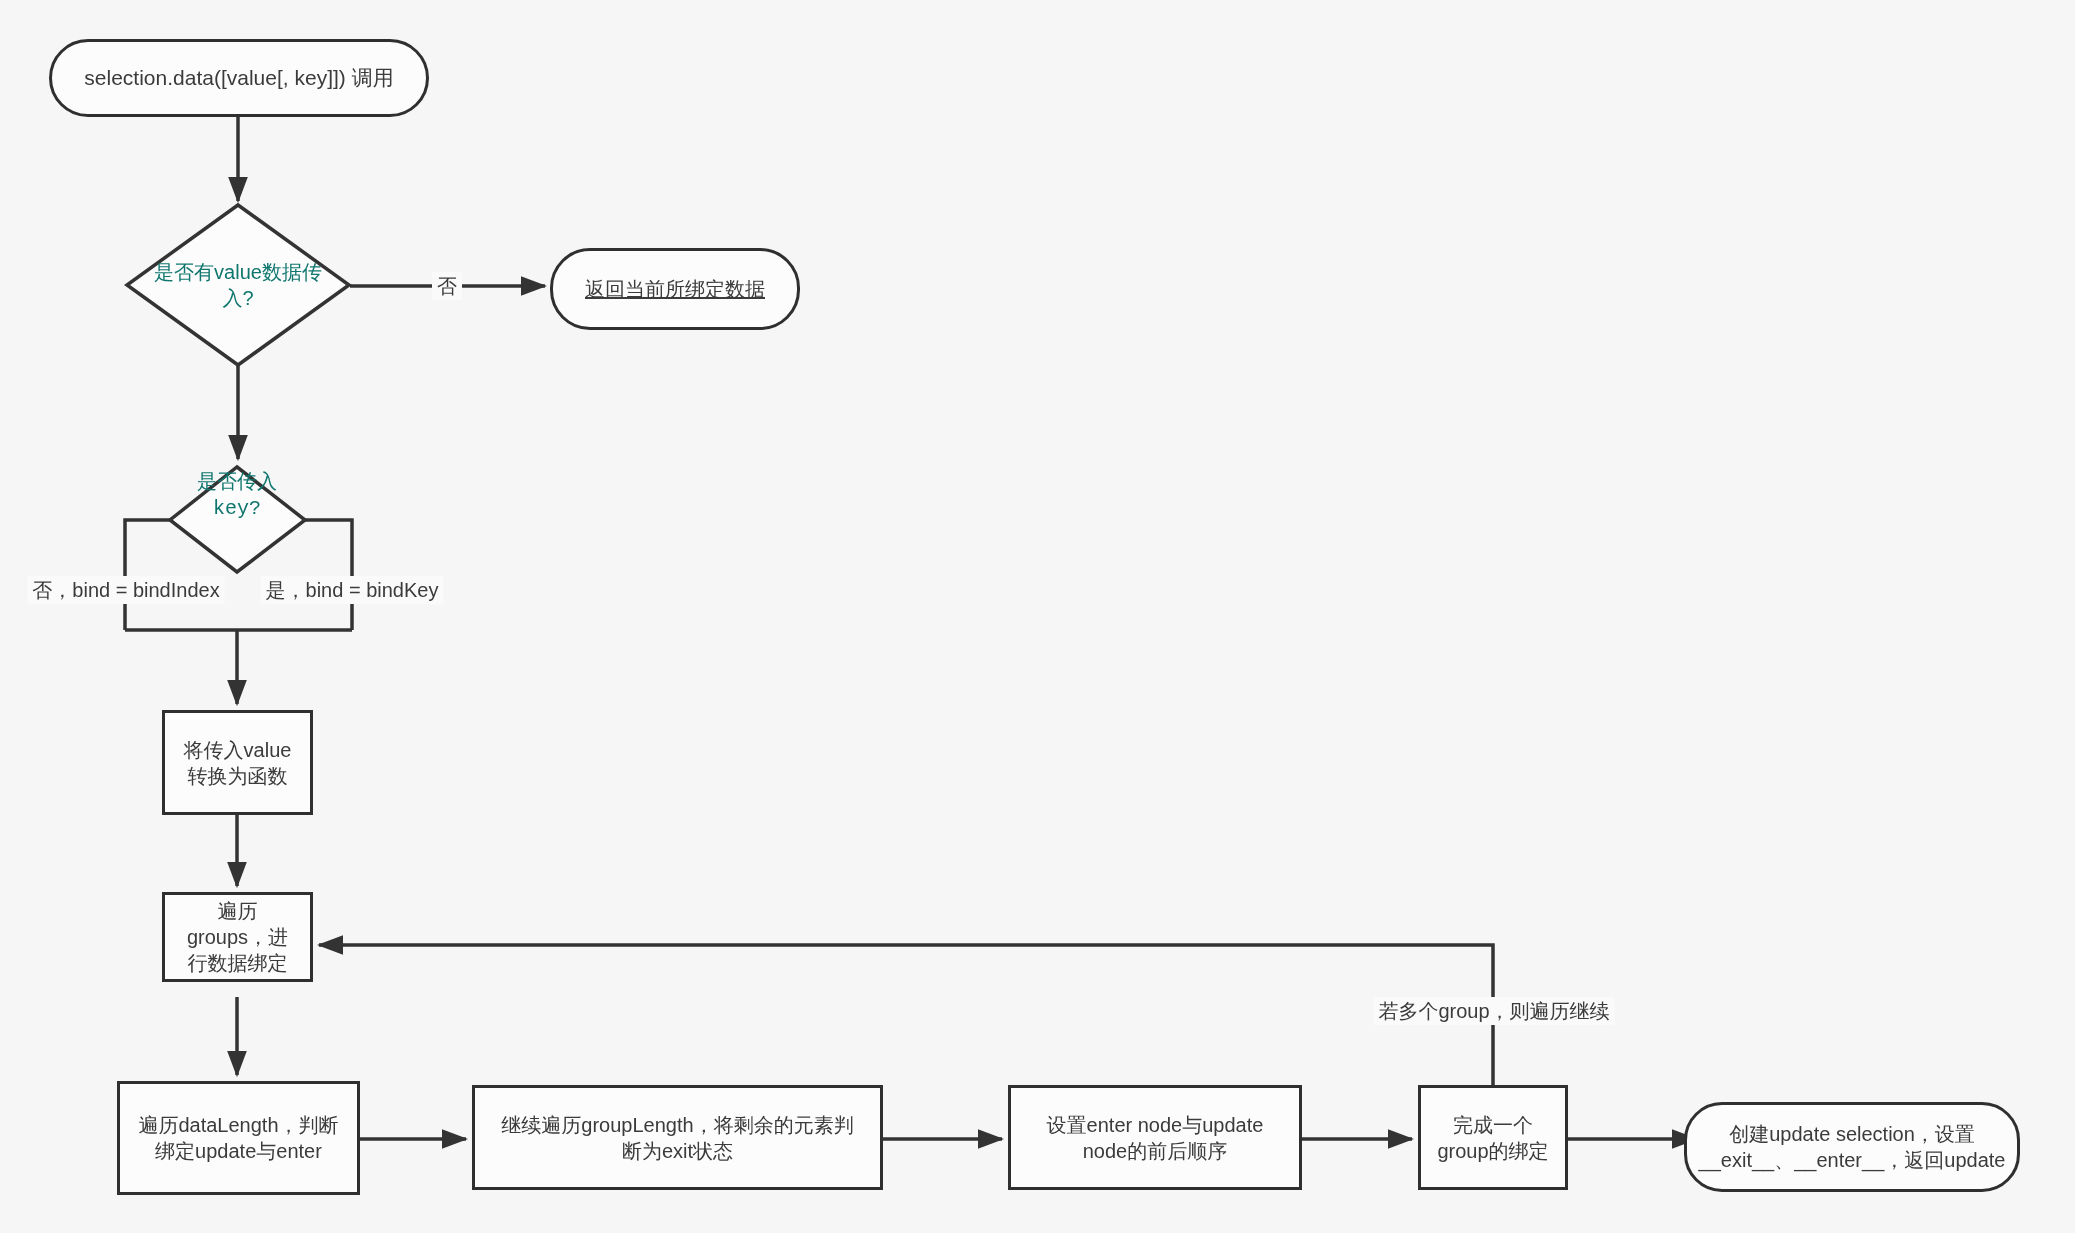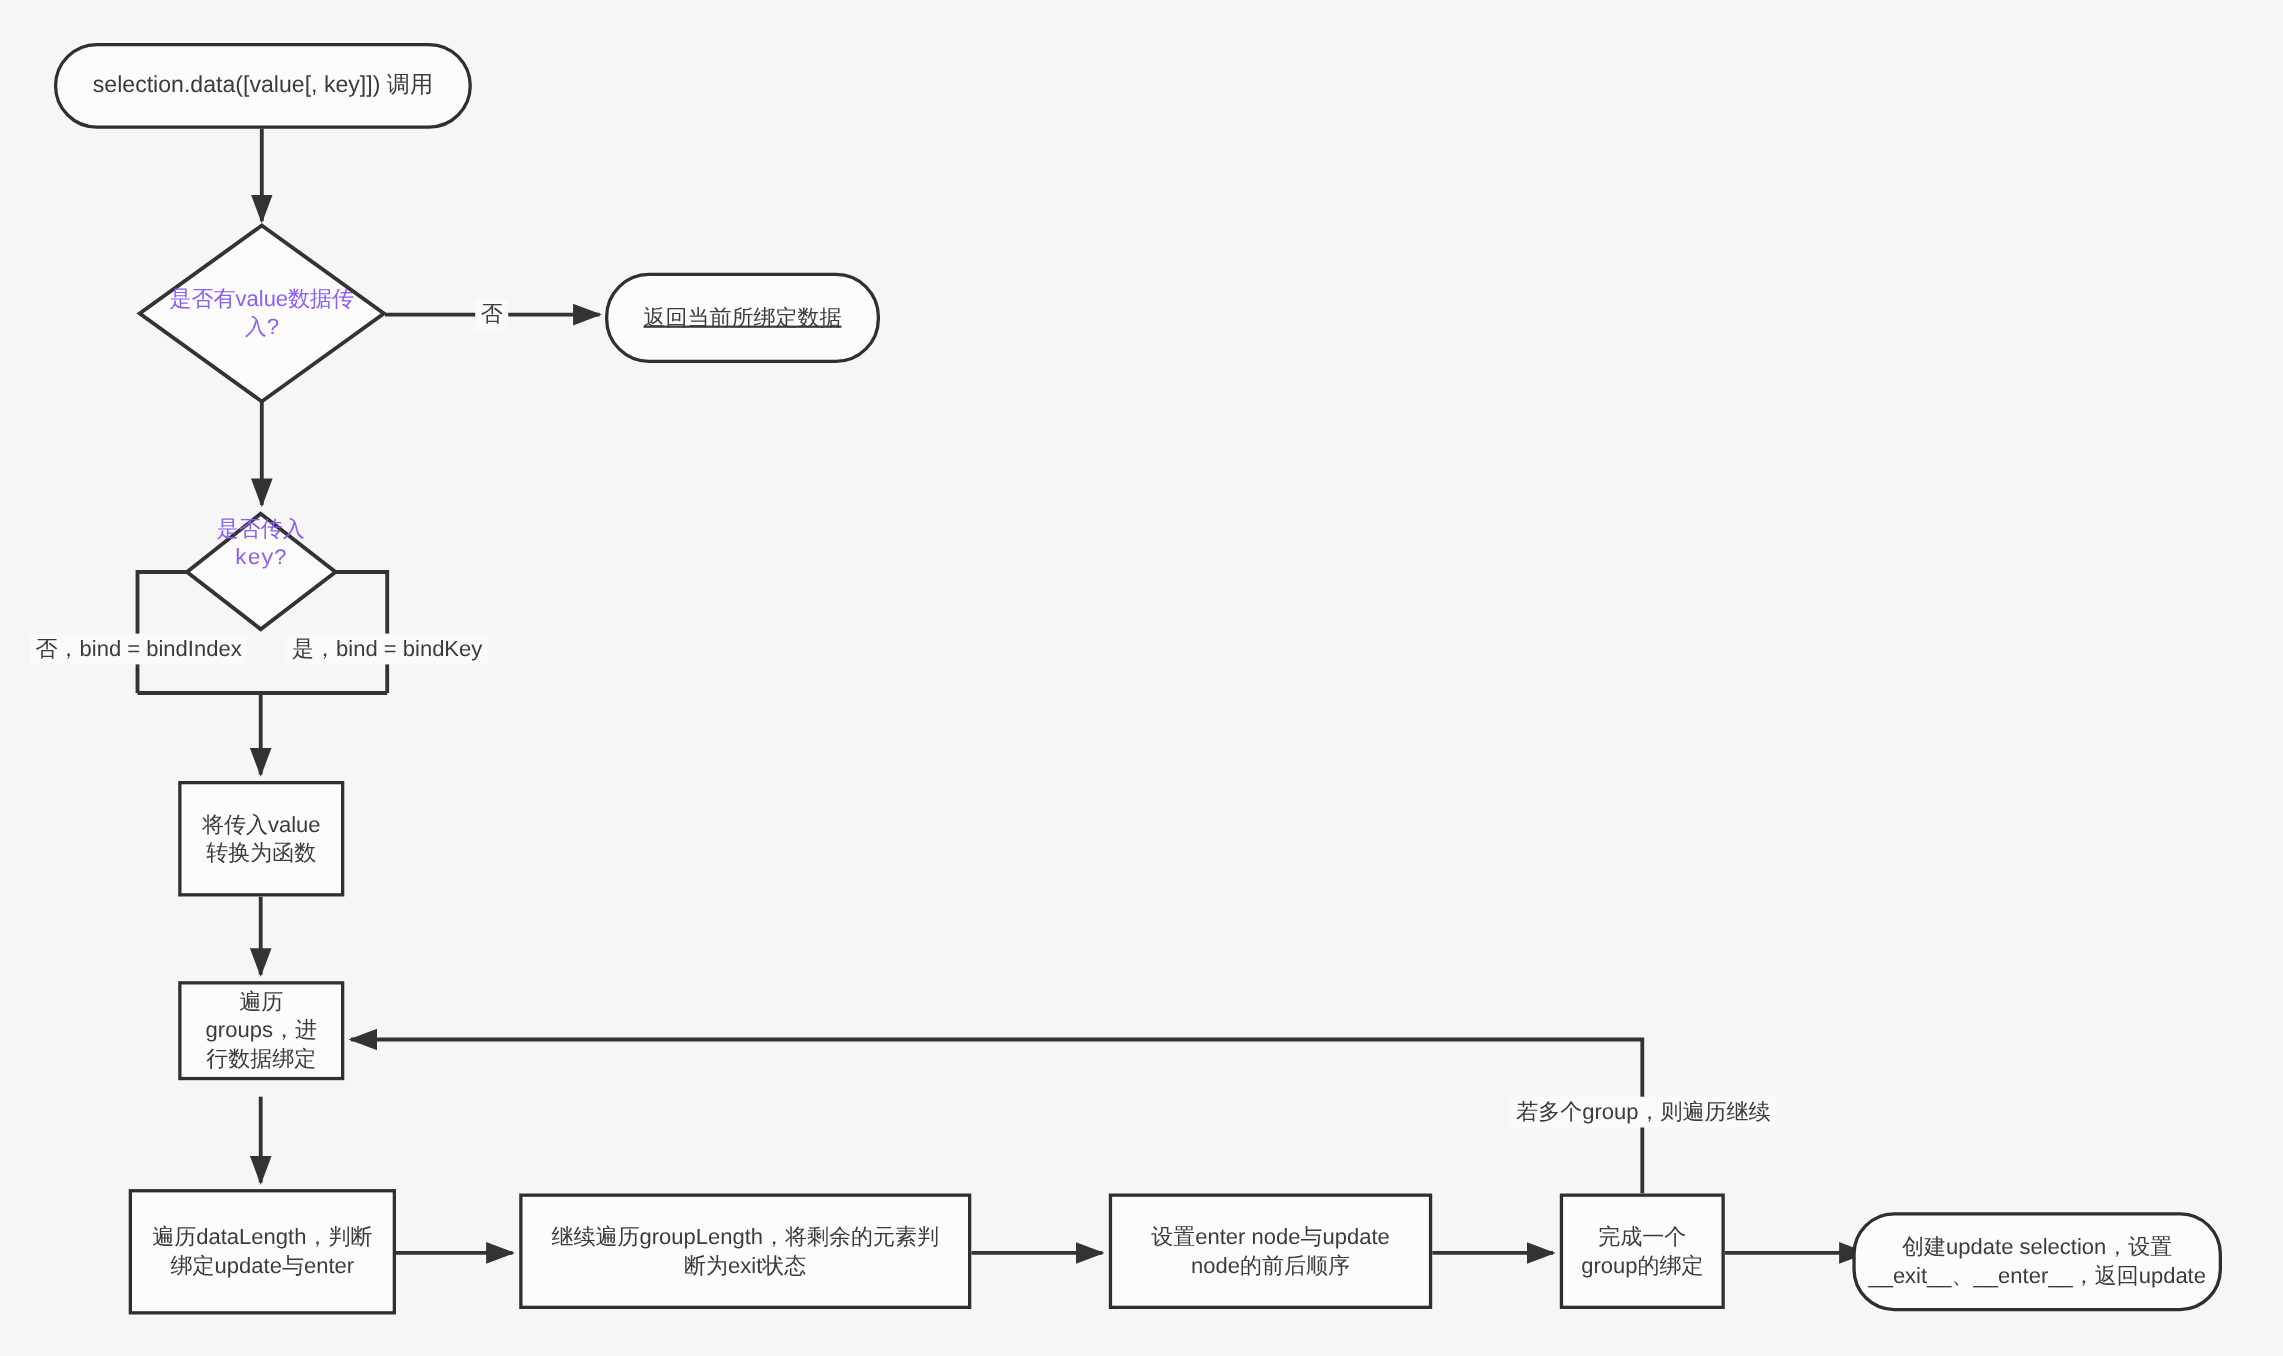--- a/index.html
+++ b/index.html
@@ -50,21 +50,21 @@
     white-space: pre-line;
     z-index: 2;
   }
   .node.terminator { border-radius: 40px; }
   .diamond-label {
     position: absolute;
     display: flex;
     align-items: center;
     justify-content: center;
     text-align: center;
-    color: #8b5cf6;
+    color: #0f766e;
     font-size: 20px;
     line-height: 26px;
     white-space: pre-line;
     z-index: 2;
     background: transparent;
   }
   .edge-label {
     position: absolute;
     transform: translate(-50%, -50%);
     background: #fafafa;

